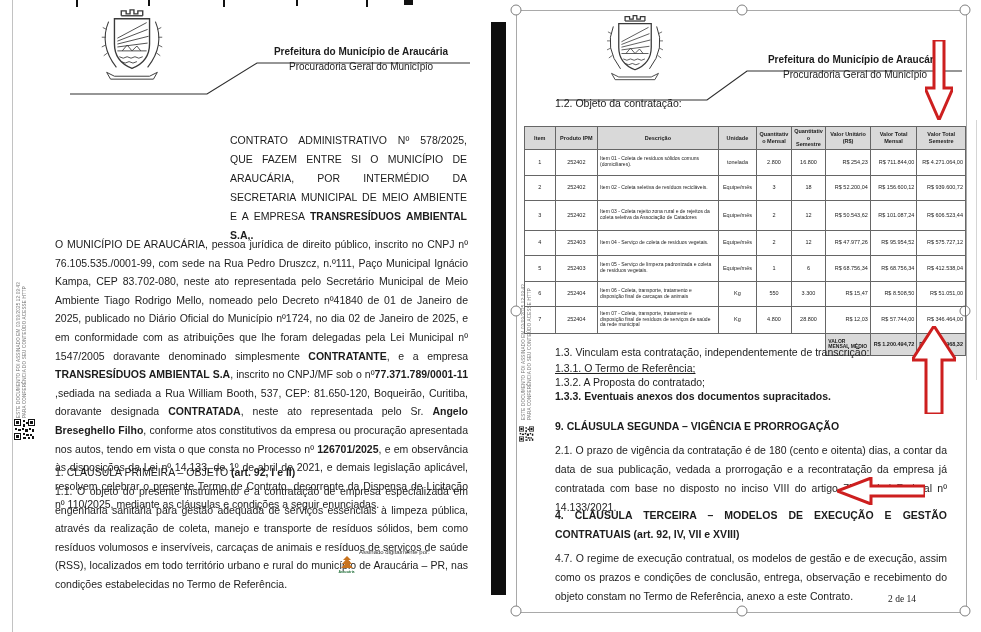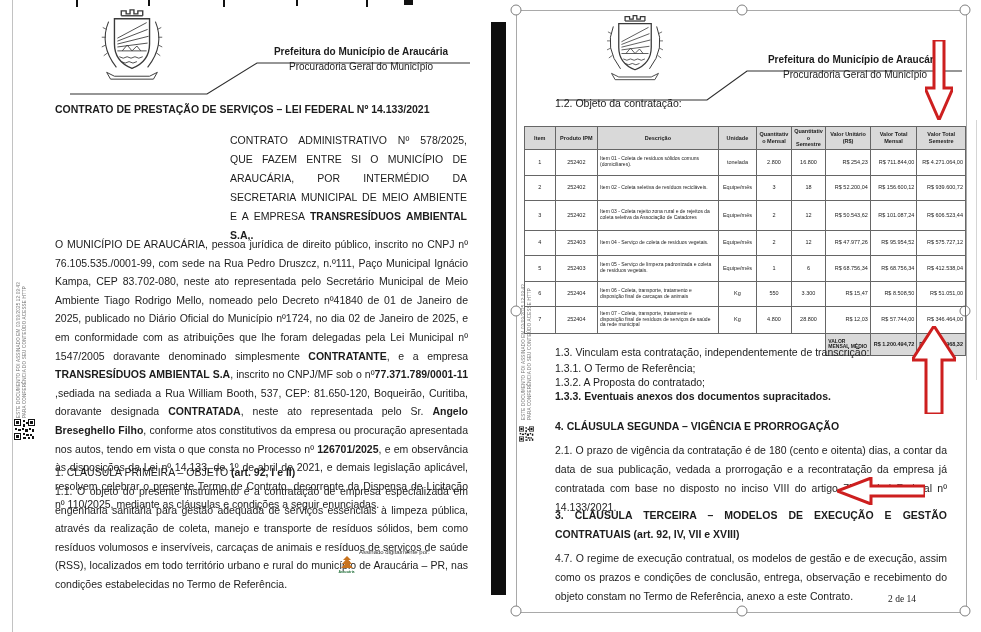--- a/index.html
+++ b/index.html
@@ -151,21 +151,20 @@
 
   <div class="abs hdr-block" style="left:252px;top:46px;width:218px;">
     <div class="hdr-org">Prefeitura do Município de Araucária</div>
     <div class="hdr-dept">Procuradoria Geral do Município</div>
   </div>
 
   <svg class="abs" style="left:55px;top:40px;" width="415" height="60">
     <path d="M15,54 L152,54 L202,23 L415,23" fill="none" stroke="#2e2e2e" stroke-width="1.2"></path>
   </svg>
 
-  <div class="abs doc-title" style="left:55px;top:103px;">CONTRATO DE PRESTAÇÃO DE SERVIÇOS  – LEI FEDERAL Nº 14.133/2021</div>
 
   <div class="abs doctext" style="left:230px;top:131px;width:237px;line-height:19.1px;"><span>CONTRATO ADMINISTRATIVO Nº 578/2025, QUE FAZEM ENTRE SI O MUNICÍPIO DE ARAUCÁRIA, POR INTERMÉDIO DA SECRETARIA MUNICIPAL DE MEIO AMBIENTE E A EMPRESA </span><span class="b">TRANSRESÍDUOS AMBIENTAL S.A,.</span></div>
 
   <div class="abs doctext" style="left:55px;top:235px;width:413px;"><span>O MUNICÍPIO DE ARAUCÁRIA, pessoa jurídica de direito público, inscrito no CNPJ nº 76.105.535./0001-99, com sede na Rua Pedro Druszcz, n.º111, Paço Municipal Ignácio Kampa, CEP 83.702-080, neste ato representada pelo Secretário Municipal de Meio Ambiente Tiago Rodrigo Mello, nomeado pelo Decreto nº41840 de 01 de Janeiro de 2025, publicado no Diário Oficial do Município nº1724, no dia 02 de Janeiro de 2025, e em conformidade com as atribuições que lhe foram delegadas pela Lei Municipal nº 1547/2005 doravante denominado simplesmente </span><span class="b">CONTRATANTE</span><span>, e a empresa </span><span class="b">TRANSRESÍDUOS AMBIENTAL S.A</span><span>, inscrito no CNPJ/MF sob o nº</span><span class="b">77.371.789/0001-11</span><span> ,sediada na sediada a Rua William Booth, 537, CEP: 81.650-120, Boqueirão, Curitiba, doravante designada </span><span class="b">CONTRATADA</span><span>, neste ato representada pelo Sr. </span><span class="b">Angelo Breseghello Filho</span><span>, conforme atos constitutivos da empresa ou procuração apresentada nos autos, tendo em vista o que consta no Processo nº </span><span class="b">126701/2025</span><span>, e em observância às disposições da Lei nº 14.133, de 1º de abril de 2021, e demais legislação aplicável, resolvem celebrar o presente Termo de Contrato, decorrente da Dispensa de Licitação nº 110/2025, mediante as cláusulas e condições a seguir enunciadas.</span></div>
 
   <div class="abs clause-title" style="left:55px;top:463px;"><span>1. CLÁUSULA PRIMEIRA – OBJETO </span><span class="b">(art. 92, I e II)</span></div>
 
   <div class="abs doctext" style="left:55px;top:482px;width:413px;">1.1. O objeto do presente instrumento é a contratação de empresa especializada em engenharia sanitária para gestão adequada de serviços essenciais à limpeza pública, através da realização de coleta, manejo e transporte de resíduos sólidos, bem como resíduos volumosos e inservíveis, carcaças de animais e resíduos de serviços de saúde (RSS), localizados em todo território urbano e rural do município de Araucária – PR, nas condições estabelecidas no Termo de Referência.</div>
 
   <div class="abs stamp" style="left:338px;top:548px;">
@@ -333,32 +332,32 @@
     </tfoot>
   </table>
 
   <div class="abs arrow" style="left:406px;top:326px;">
     <svg width="44" height="88" viewBox="0 0 44 88">
       <polygon points="14,88 30,88 30,34 44,34 22,0 0,34 14,34" fill="#fff" stroke="#cd1f1f" stroke-width="3"></polygon>
     </svg>
   </div>
 
   <div class="abs plain" style="left:49px;top:345px;">1.3. Vinculam esta contratação, independentemente de transcrição:</div>
-  <div class="abs plain" style="left:49px;top:361px;">1.3.1. O Termo de Referência;</div>
+  <div class="abs plain" style="left:49px;top:361px;text-decoration:underline;">1.3.1. O Termo de Referência;</div>
   <div class="abs plain" style="left:49px;top:375px;">1.3.2. A Proposta do contratado;</div>
   <div class="abs plain" style="left:49px;top:389px;font-weight:bold;">1.3.3. Eventuais anexos dos documentos supracitados.</div>
 
-  <div class="abs plain b" style="left:49px;top:419px;">4. CLÁUSULA SEGUNDA – VIGÊNCIA E PRORROGAÇÃO</div>
+  <div class="abs plain b" style="left:49px;top:419px;">9. CLÁUSULA SEGUNDA – VIGÊNCIA E PRORROGAÇÃO</div>
 
   <div class="abs doctext" style="left:49px;top:441px;width:392px;line-height:19px;">2.1. O prazo de vigência da contratação é de 180 (cento e oitenta) dias, a contar da data de sua publicação, vedada a prorrogação e a recontratação da empresa já contratada com base no disposto no inciso VIII do artigo 75 da Lei Federal nº 14.133/2021.</div>
 
   <div class="abs arrow" style="left:331px;top:477px;">
     <svg width="88" height="28" viewBox="0 0 88 28">
       <polygon points="88,9 34,9 34,1 0,14 34,27 34,19 88,19" fill="#fff" stroke="#cd1f1f" stroke-width="3"></polygon>
     </svg>
   </div>
 
-  <div class="abs doctext b" style="left:49px;top:506px;width:392px;line-height:19px;">3. CLÁUSULA TERCEIRA – MODELOS DE EXECUÇÃO E GESTÃO CONTRATUAIS (art. 92, IV, VII e XVIII)</div>
+  <div class="abs doctext b" style="left:49px;top:506px;width:392px;line-height:19px;">4. CLÁUSULA TERCEIRA – MODELOS DE EXECUÇÃO E GESTÃO CONTRATUAIS (art. 92, IV, VII e XVIII)</div>
 
   <div class="abs doctext" style="left:49px;top:549px;width:392px;line-height:19px;">4.7. O regime de execução contratual, os modelos de gestão e de execução, assim como os prazos e condições de conclusão, entrega, observação e recebimento do objeto constam no Termo de Referência, anexo a este Contrato.</div>
 
   <div class="abs pagenum" style="left:382px;top:594px;">2 de 14</div>
 </div>
 
 </body></html>

